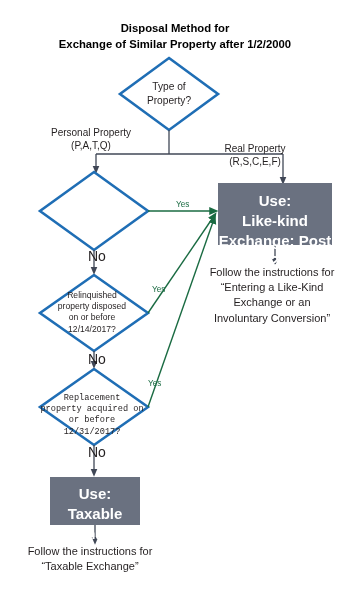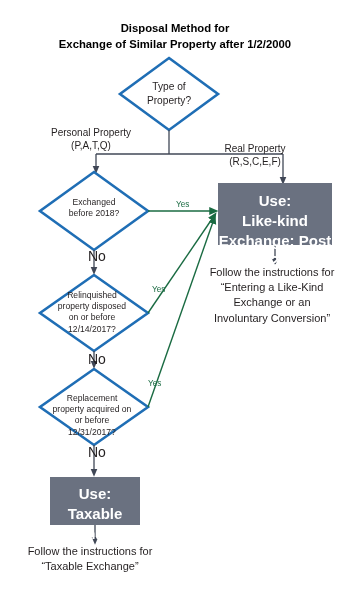--- a/index.html
+++ b/index.html
@@ -44,21 +44,21 @@
     color: #000000;
     line-height: 1.38;
   }
   .diamond-label {
     font-size: 8.6px;
     color: #231f20;
   }
   #d0-label { left: 120px; top: 80px; width: 98px; font-size: 10.2px; line-height: 1.35; }
   #d1-label { left: 44px; top: 197px; width: 100px; line-height: 1.32; }
   #d2-label { left: 36px; top: 290px; width: 112px; line-height: 1.3; }
-  #d3-label { left: 32px; top: 393px; width: 120px; line-height: 1.3; }
+  #d3-label { left: 32px; top: 393px; width: 120px; line-height: 1.3; font-family: Liberation Mono, monospace; }
 
   .branch-label {
     font-size: 10px;
     color: #231f20;
     line-height: 1.3;
   }
   #branch-left { left: 34px; top: 126px; width: 114px; }
   #branch-right { left: 200px; top: 126px; width: 110px; margin-top: 16px; }
 
   .edge-no {
@@ -140,22 +140,20 @@
     <path d="M148,211 L214,211" fill="none" stroke="#1a6b42" stroke-width="1.4" marker-end="url(#arrow-green)"></path>
     <path d="M148,313 L214,216" fill="none" stroke="#1a6b42" stroke-width="1.4" marker-end="url(#arrow-green)"></path>
     <path d="M148,407 L214,219" fill="none" stroke="#1a6b42" stroke-width="1.4" marker-end="url(#arrow-green)"></path>
   </svg>
 
   <div class="txt" id="title">Disposal Method for
 Exchange of Similar Property after 1/2/2000</div>
 
   <div class="txt diamond-label" id="d0-label">Type of
 Property?</div>
-  <div class="txt diamond-label" id="d1-label">Exchanged
-before 2018?</div>
   <div class="txt diamond-label" id="d2-label">Relinquished
 property disposed
 on or before
 12/14/2017?</div>
   <div class="txt diamond-label" id="d3-label">Replacement
 property acquired on
 or before
 12/31/2017?</div>
 
   <div class="txt branch-label" id="branch-left">Personal Property

